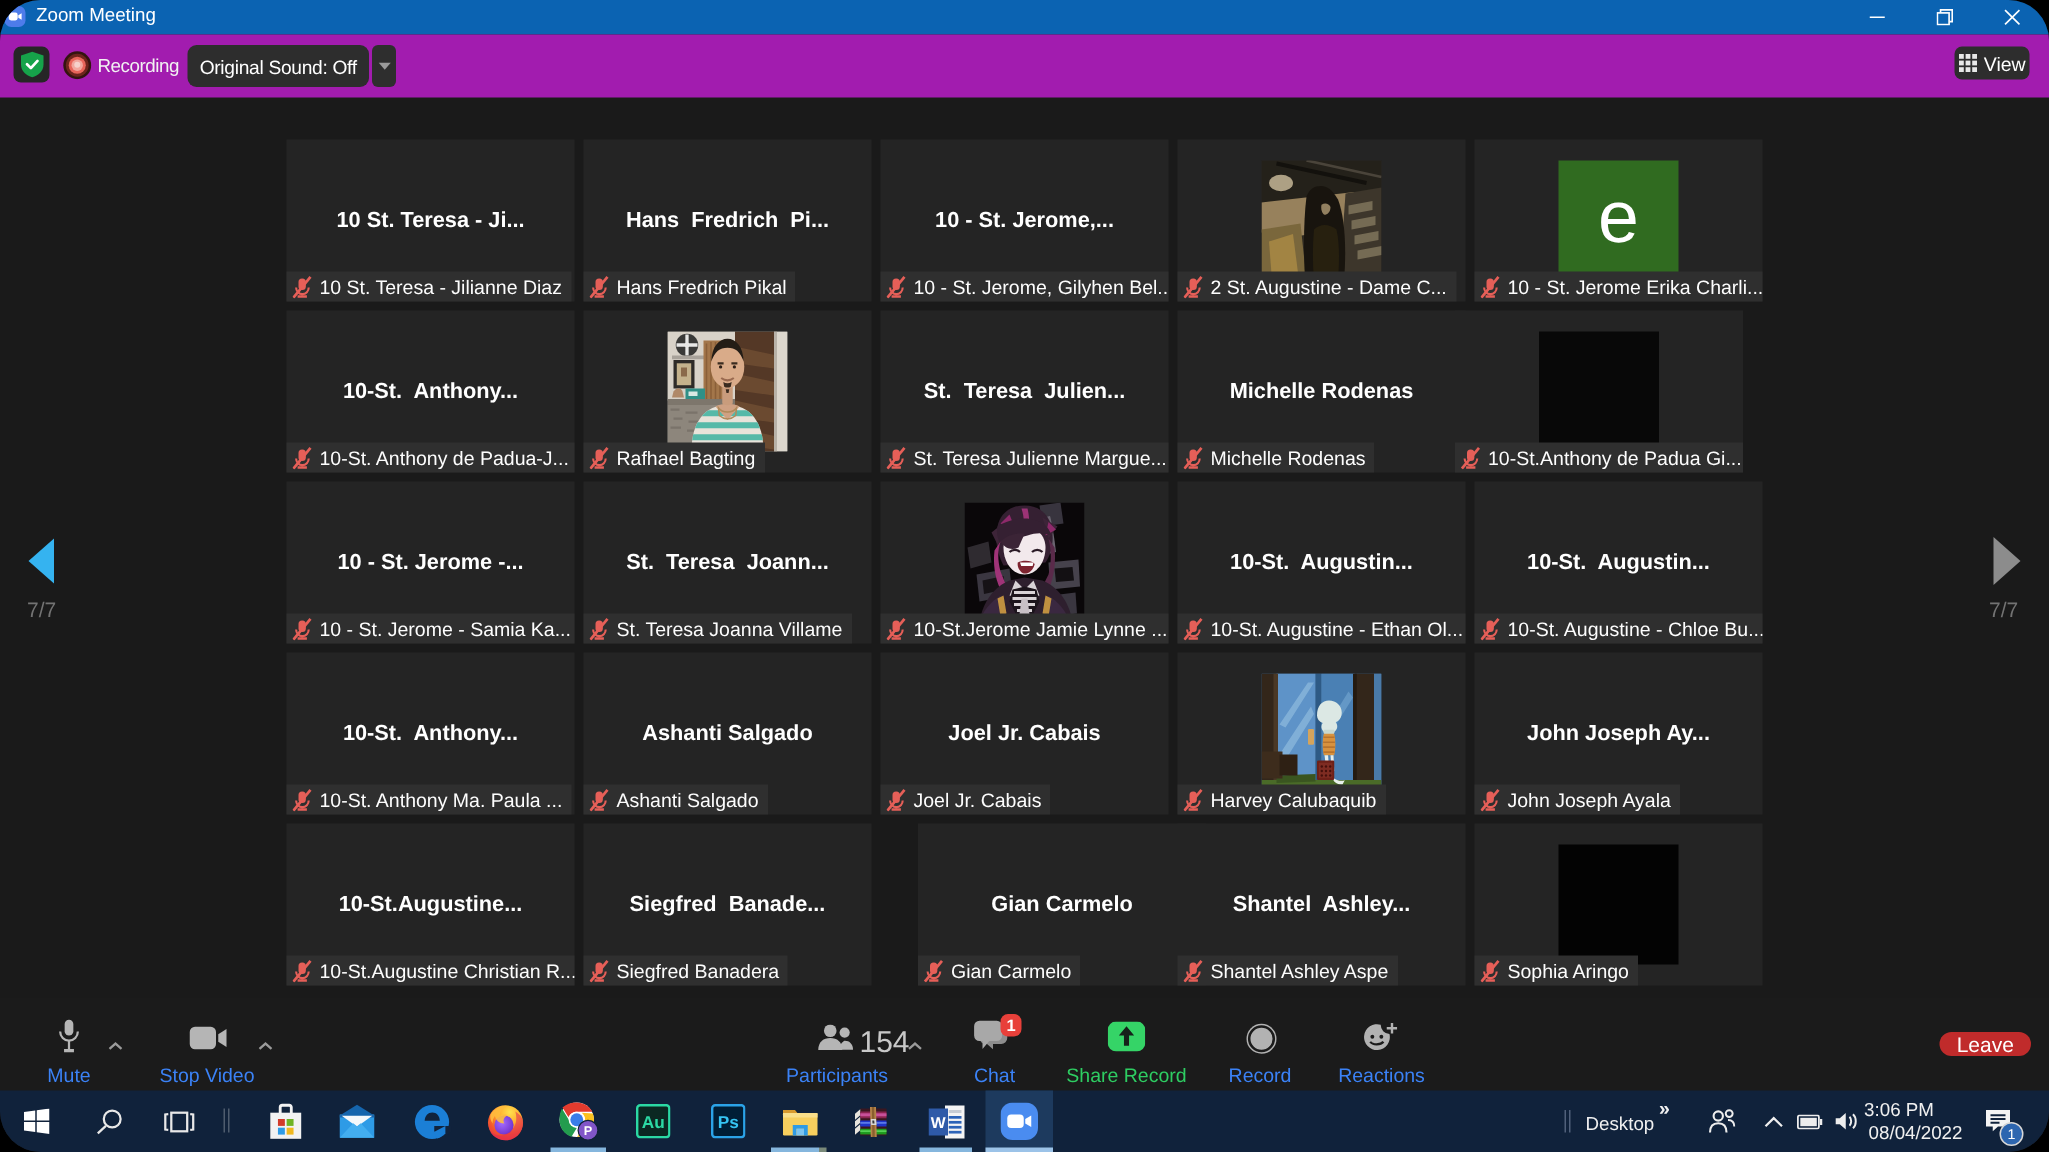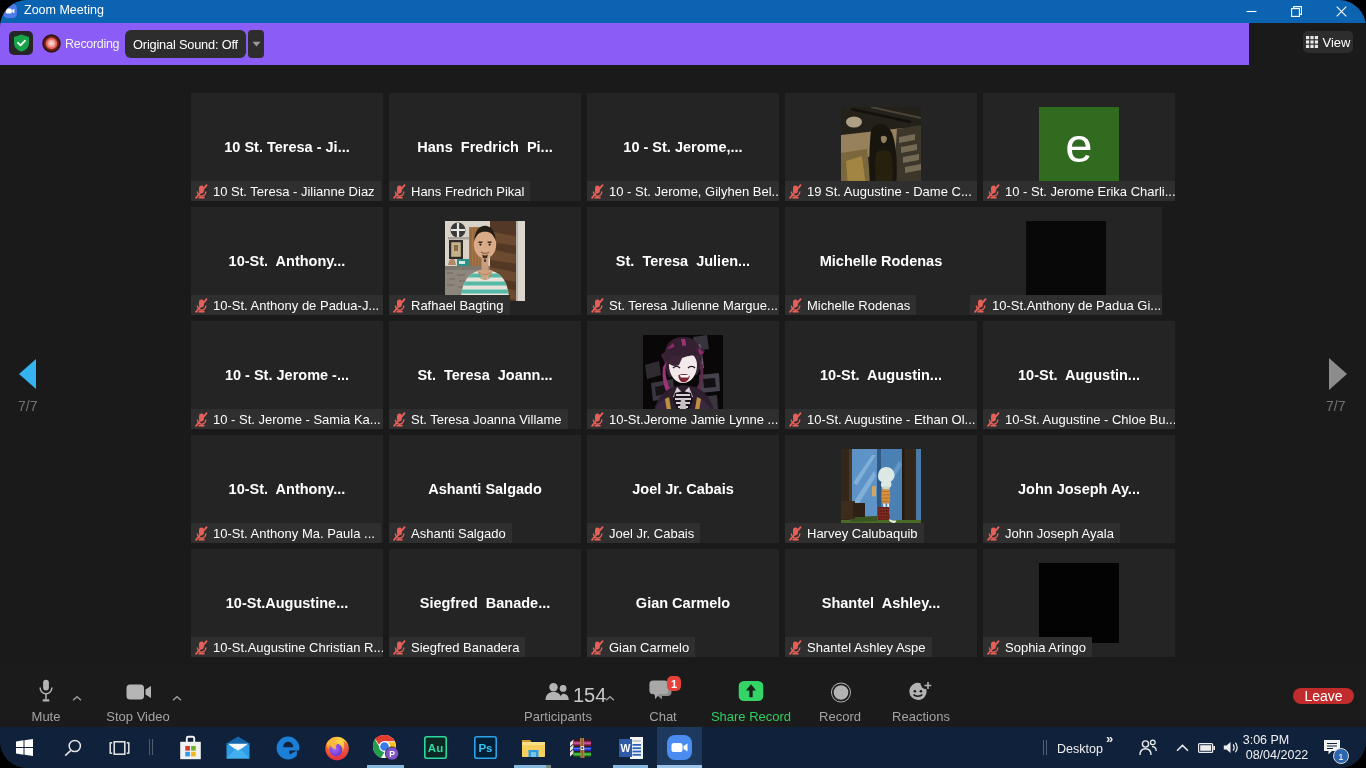--- a/index.html
+++ b/index.html
@@ -3,39 +3,39 @@
 <meta charset="utf-8">
 <style>
 html,body{margin:0;padding:0;background:#000;}
 #screen{position:relative;width:1366px;height:768px;overflow:hidden;background:#1a1a1a;font-family:"Liberation Sans",sans-serif;border-radius:27px;}
 
 #titlebar{position:absolute;left:0;top:0;width:1366px;height:23px;background:#0b63b2;}
 #titlebar .ticon{position:absolute;left:3px;top:4px;width:14px;height:14px;border-radius:4.5px;background:#4d7cea;}
 #titlebar .ttext{position:absolute;left:24px;top:3px;font-size:12.5px;color:#fff;}
 .winbtn{position:absolute;top:0;width:45px;height:23px;display:flex;align-items:center;justify-content:center;}
 
-#topbar{position:absolute;left:0;top:23px;width:1249px;height:42px;background:#8b5cf6;text-align:right;}
+#topbar{position:absolute;left:0;top:23px;width:1366px;height:42px;background:#a21caf;text-align:right;}
 .shieldbtn{position:absolute;left:9px;top:8px;width:24px;height:24px;border-radius:5px;background:#262626;display:flex;align-items:center;justify-content:center;}
 .rectext{position:absolute;left:65px;top:13.5px;font-size:12.5px;letter-spacing:-0.3px;color:#f2f2f2;}
 .osbtn{position:absolute;left:125px;top:7px;width:121px;height:28px;border-radius:6px;background:#2d2d2d;color:#fff;font-size:12.8px;letter-spacing:-0.2px;display:flex;align-items:center;justify-content:center;}
 .osdrop{position:absolute;left:248px;top:7px;width:16px;height:28px;border-radius:4px;background:#2e2e2e;display:flex;align-items:center;justify-content:center;}
 .viewbtn{position:absolute;left:1303px;top:8px;width:50px;height:22px;border-radius:5px;background:#2d2d2d;color:#fff;font-size:13px;display:flex;align-items:center;justify-content:center;gap:5px;}
 
 .tile{position:absolute;width:192px;height:108px;background:#242424;}
 .tname{position:absolute;left:0;top:0;width:192px;height:108px;display:flex;align-items:center;justify-content:center;font-weight:bold;font-size:14.5px;color:#fff;letter-spacing:0;white-space:pre;}
 .lbl{position:absolute;left:0;bottom:0;height:20px;max-width:192px;background:#2f2f2f;display:inline-flex;align-items:center;padding:0 6px 0 4px;font-size:13px;color:#fdfdfd;white-space:nowrap;overflow:hidden;z-index:3;box-sizing:border-box;}
 .lbl svg{flex:0 0 auto;margin-right:5px;}
 .avatar{position:absolute;left:56px;top:14px;width:80px;height:80px;z-index:1;}
 
 #pl{position:absolute;left:19px;top:359px;width:0;height:0;border-top:15px solid transparent;border-bottom:15px solid transparent;border-right:17px solid #35b3f0;}
 #pr{position:absolute;left:1329px;top:358px;width:0;height:0;border-top:16px solid transparent;border-bottom:16px solid transparent;border-left:18px solid #8c8c8c;}
 .pnum{position:absolute;font-size:14px;color:#737373;}
 
 #controls{position:absolute;left:0;top:665px;width:1366px;height:62px;background:#1b1b1b;}
-.clabel{position:absolute;font-size:13px;color:#a3a3a3;text-align:center;transform:translateX(-50%);top:44px;white-space:nowrap;}
+.clabel{position:absolute;font-size:13px;color:#3b82f6;text-align:center;transform:translateX(-50%);top:44px;white-space:nowrap;}
 .cicon{position:absolute;transform:translateX(-50%);top:14px;}
 #leavebtn{position:absolute;left:1293px;top:23px;width:61px;height:16px;border-radius:10px;background:#c02b2b;color:#fff;font-weight:normal;font-size:14px;display:flex;align-items:center;justify-content:center;}
 
 #taskbar{position:absolute;left:0;top:727px;width:1366px;height:41px;background:#10223b;}
 .tbico{position:absolute;top:0;width:44px;height:41px;display:flex;align-items:center;justify-content:center;transform:translateX(-50%);}
 .uline{position:absolute;bottom:0;height:3px;background:#85b6dd;}
 .tbtxt{color:#f0f0f0;font-size:12.5px;}
 </style>
 </head>
 <body>
@@ -156,21 +156,21 @@
             <path d="M10 2 L70 15" stroke="#13110d" stroke-width="2.6"></path>
             <path d="M30 0 L80 11" stroke="#4a443a" stroke-width="1.8"></path>
             <path d="M30 24 C28 40 28 60 29 80 L55 80 C57 56 55 36 51 26 C47 19 43 17 40 17 C35 17 32 19 30 24 Z" fill="#18140e"></path>
             <path d="M35 46 C34 57 34 68 35 80 L51 80 C52 66 52 55 50 46 C45 42 39 42 35 46 Z" fill="#27200f"></path>
             <path d="M40 29.5 C42.5 28 45 28.8 46 31 C46 34.5 43.8 36.2 42 36.2 C40.3 35.4 39.4 32.2 40 29.5 Z" fill="#a8936e" opacity="0.85"></path>
           </svg></div>
         <div class="lbl">
           <svg width="13" height="15" viewBox="0 0 13 15">
             <use href="#micmute"></use>
           </svg>
-          <span>19 St. Augustine - Dame C...</span>
+          <span>2 St. Augustine - Dame C...</span>
         </div>
       </div>
     <div class="tile" style="left:983px;top:93px;">
         <div class="avatar" style="background:#306b20;display:flex;align-items:center;justify-content:center;">
           <span style="color:#fff;font-size:49px;line-height:1;margin-top:-4px;">e</span>
         </div>
         <div class="lbl">
           <svg width="13" height="15" viewBox="0 0 13 15">
             <use href="#micmute"></use>
           </svg>
@@ -436,21 +436,21 @@
       </div>
     <div class="tile" style="left:389px;top:549px;">
         <div class="tname">Siegfred  Banade...</div>
         <div class="lbl">
           <svg width="13" height="15" viewBox="0 0 13 15">
             <use href="#micmute"></use>
           </svg>
           <span>Siegfred Banadera</span>
         </div>
       </div>
-    <div class="tile" style="left:587px;top:549px;">
+    <div class="tile" style="left:612px;top:549px;">
         <div class="tname">Gian Carmelo</div>
         <div class="lbl">
           <svg width="13" height="15" viewBox="0 0 13 15">
             <use href="#micmute"></use>
           </svg>
           <span>Gian Carmelo</span>
         </div>
       </div>
     <div class="tile" style="left:785px;top:549px;">
         <div class="tname">Shantel  Ashley...</div>

